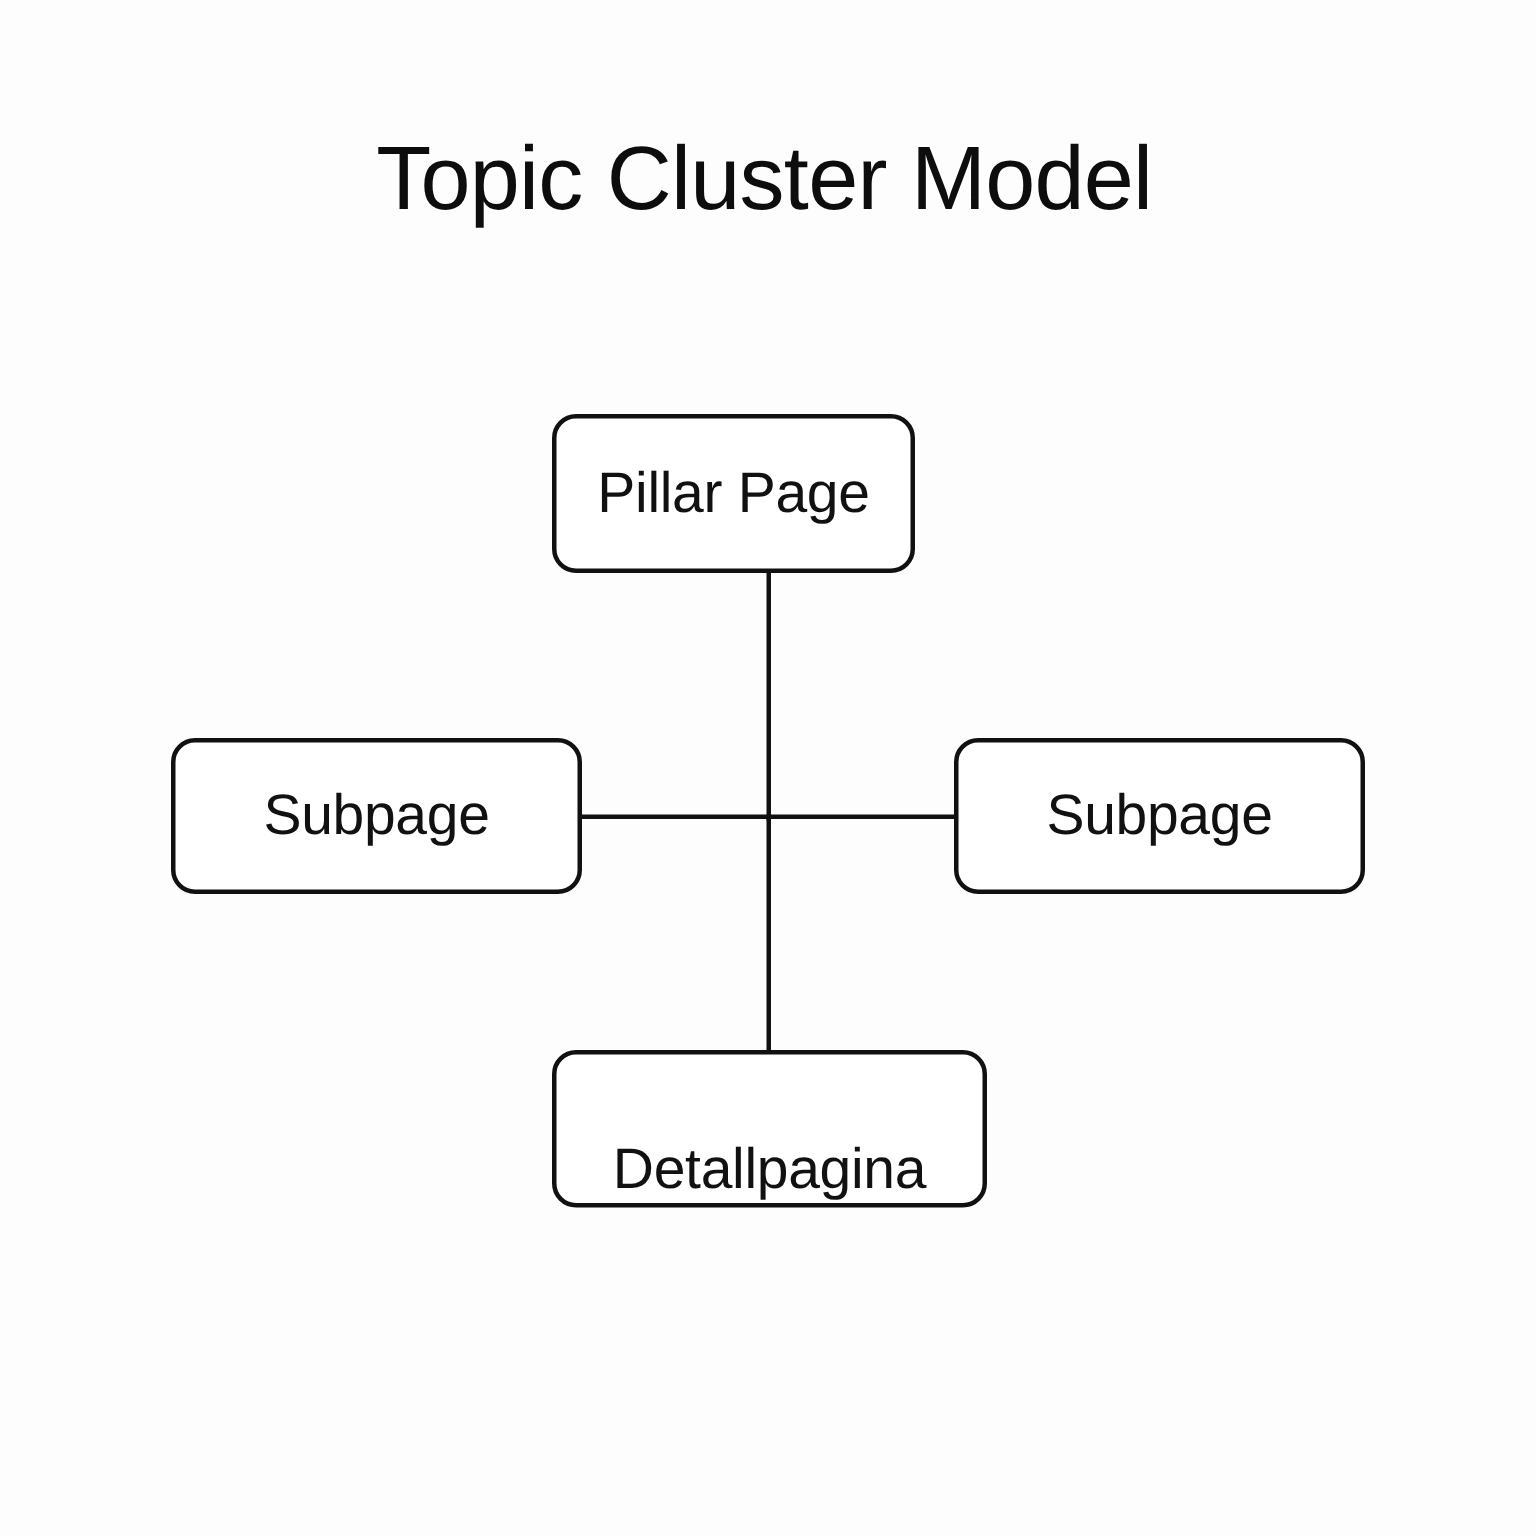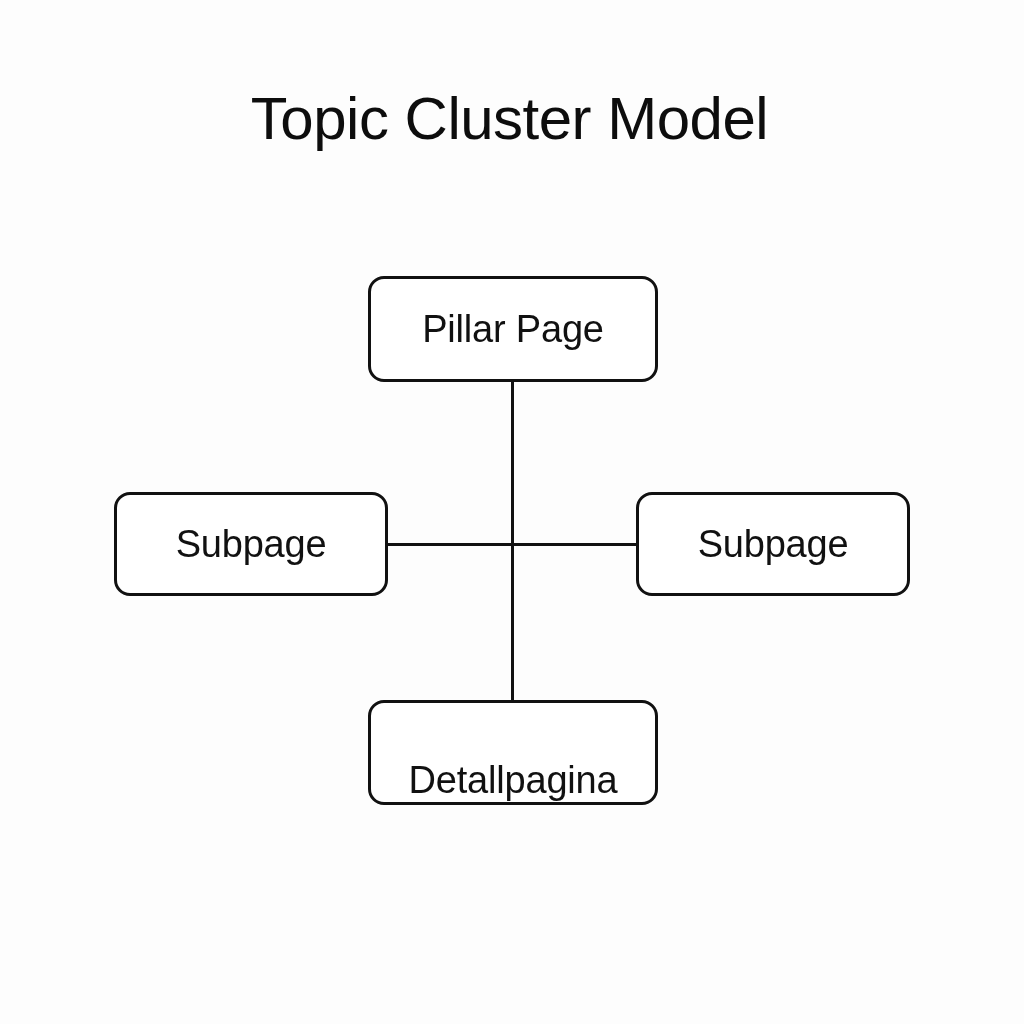--- a/index.html
+++ b/index.html
@@ -47,21 +47,21 @@
   .node-label {
     font-size: 38px;
     font-weight: 400;
     color: #111111;
     letter-spacing: -0.2px;
     white-space: nowrap;
   }
   #node-pillar {
     left: 368px;
     top: 276px;
-    width: 290px;
+    width: 242px;
     height: 106px;
   }
   #node-subpage-left {
     left: 114px;
     top: 492px;
     width: 274px;
     height: 104px;
   }
   #node-subpage-right {
     left: 636px;

